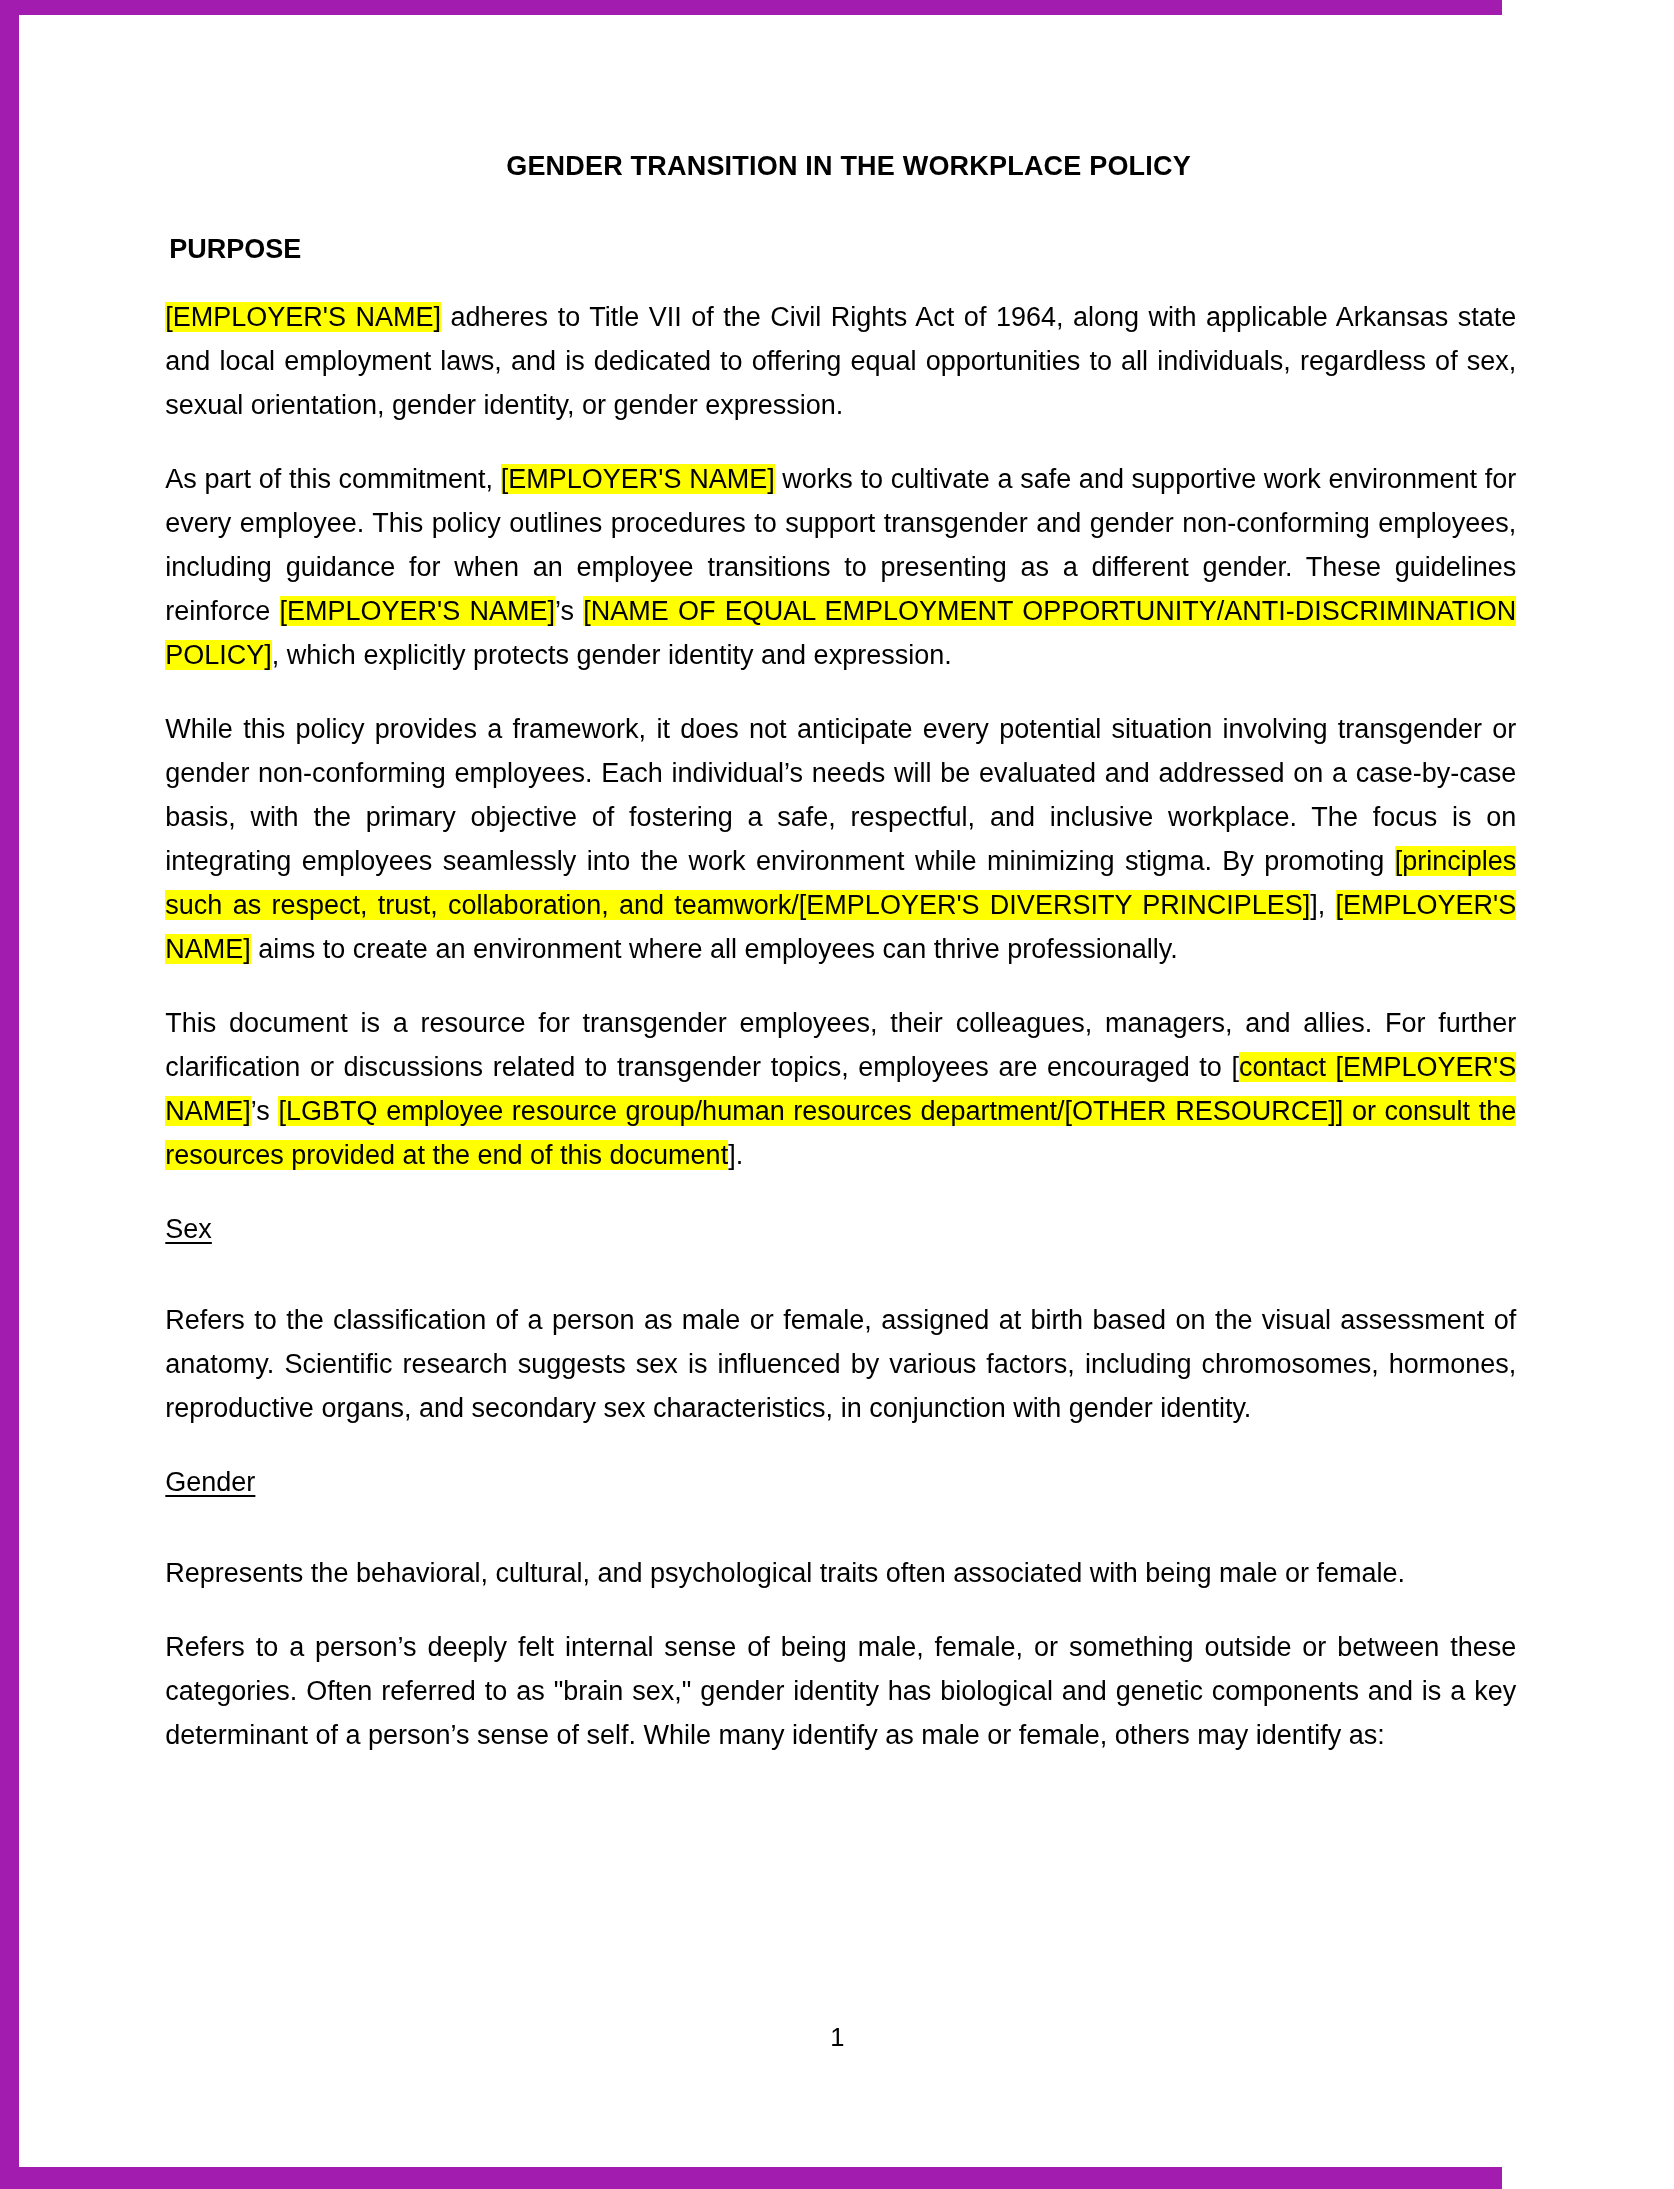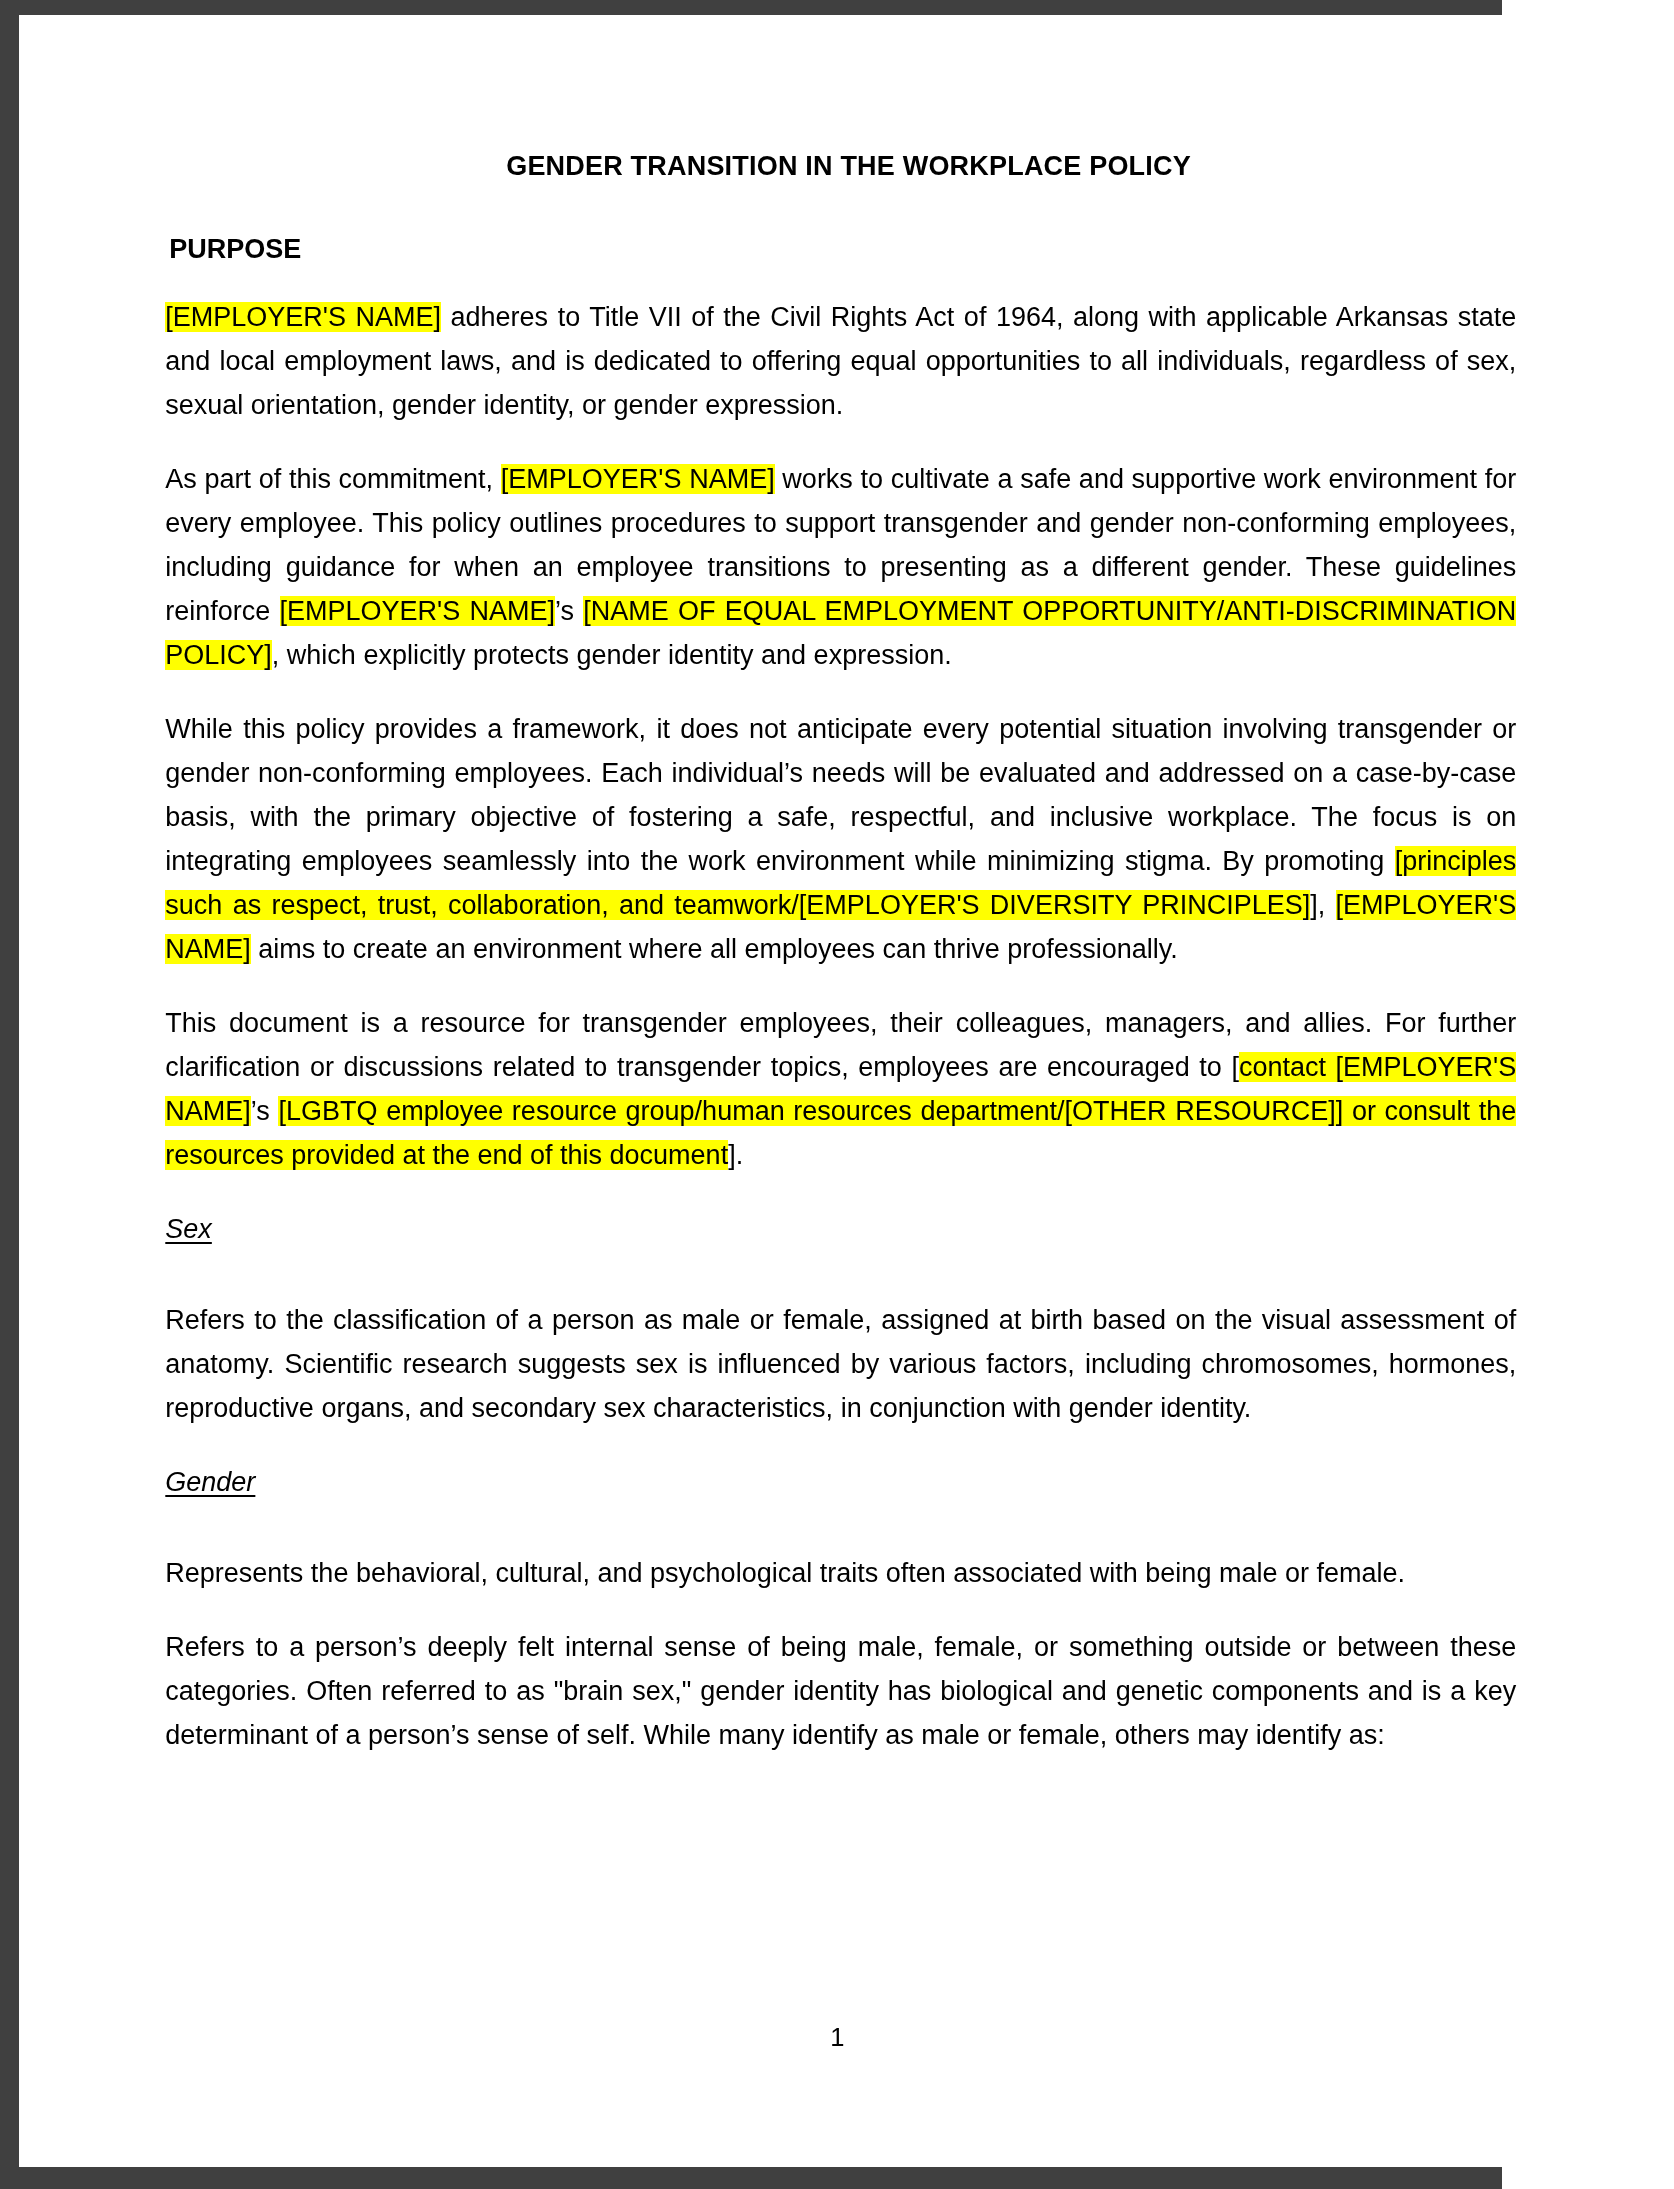--- a/index.html
+++ b/index.html
@@ -15,21 +15,21 @@
     overflow: hidden;
   }
 
   
   .page-frame {
     position: absolute;
     left: 0;
     top: 0;
     width: 1502px;
     height: 2189px;
-    background: #404040;
+    background: #a21caf;
     box-sizing: border-box;
   }
   .page-sheet {
     position: absolute;
     left: 19.3px;
     top: 15px;
     width: 1636px;
     height: 2152px;
     background: #ffffff;
     box-sizing: border-box;
@@ -75,21 +75,21 @@
   
   .term {
     font-size: 27px;
     line-height: 44px;
     color: #000000;
     margin: 0 0 26px 0;
     text-decoration: underline;
     text-underline-offset: 3.5px;
     display: inline-block;
   }
-  .term-wrap { margin: 0 0 21px 0; font-style: italic; }
+  .term-wrap { margin: 0 0 21px 0; }
 
   mark.hl {
     background-color: #FFFF00;
     color: #000000;
     padding: 0;
     box-decoration-break: clone;
     -webkit-box-decoration-break: clone;
   }
 
   .page-number {

